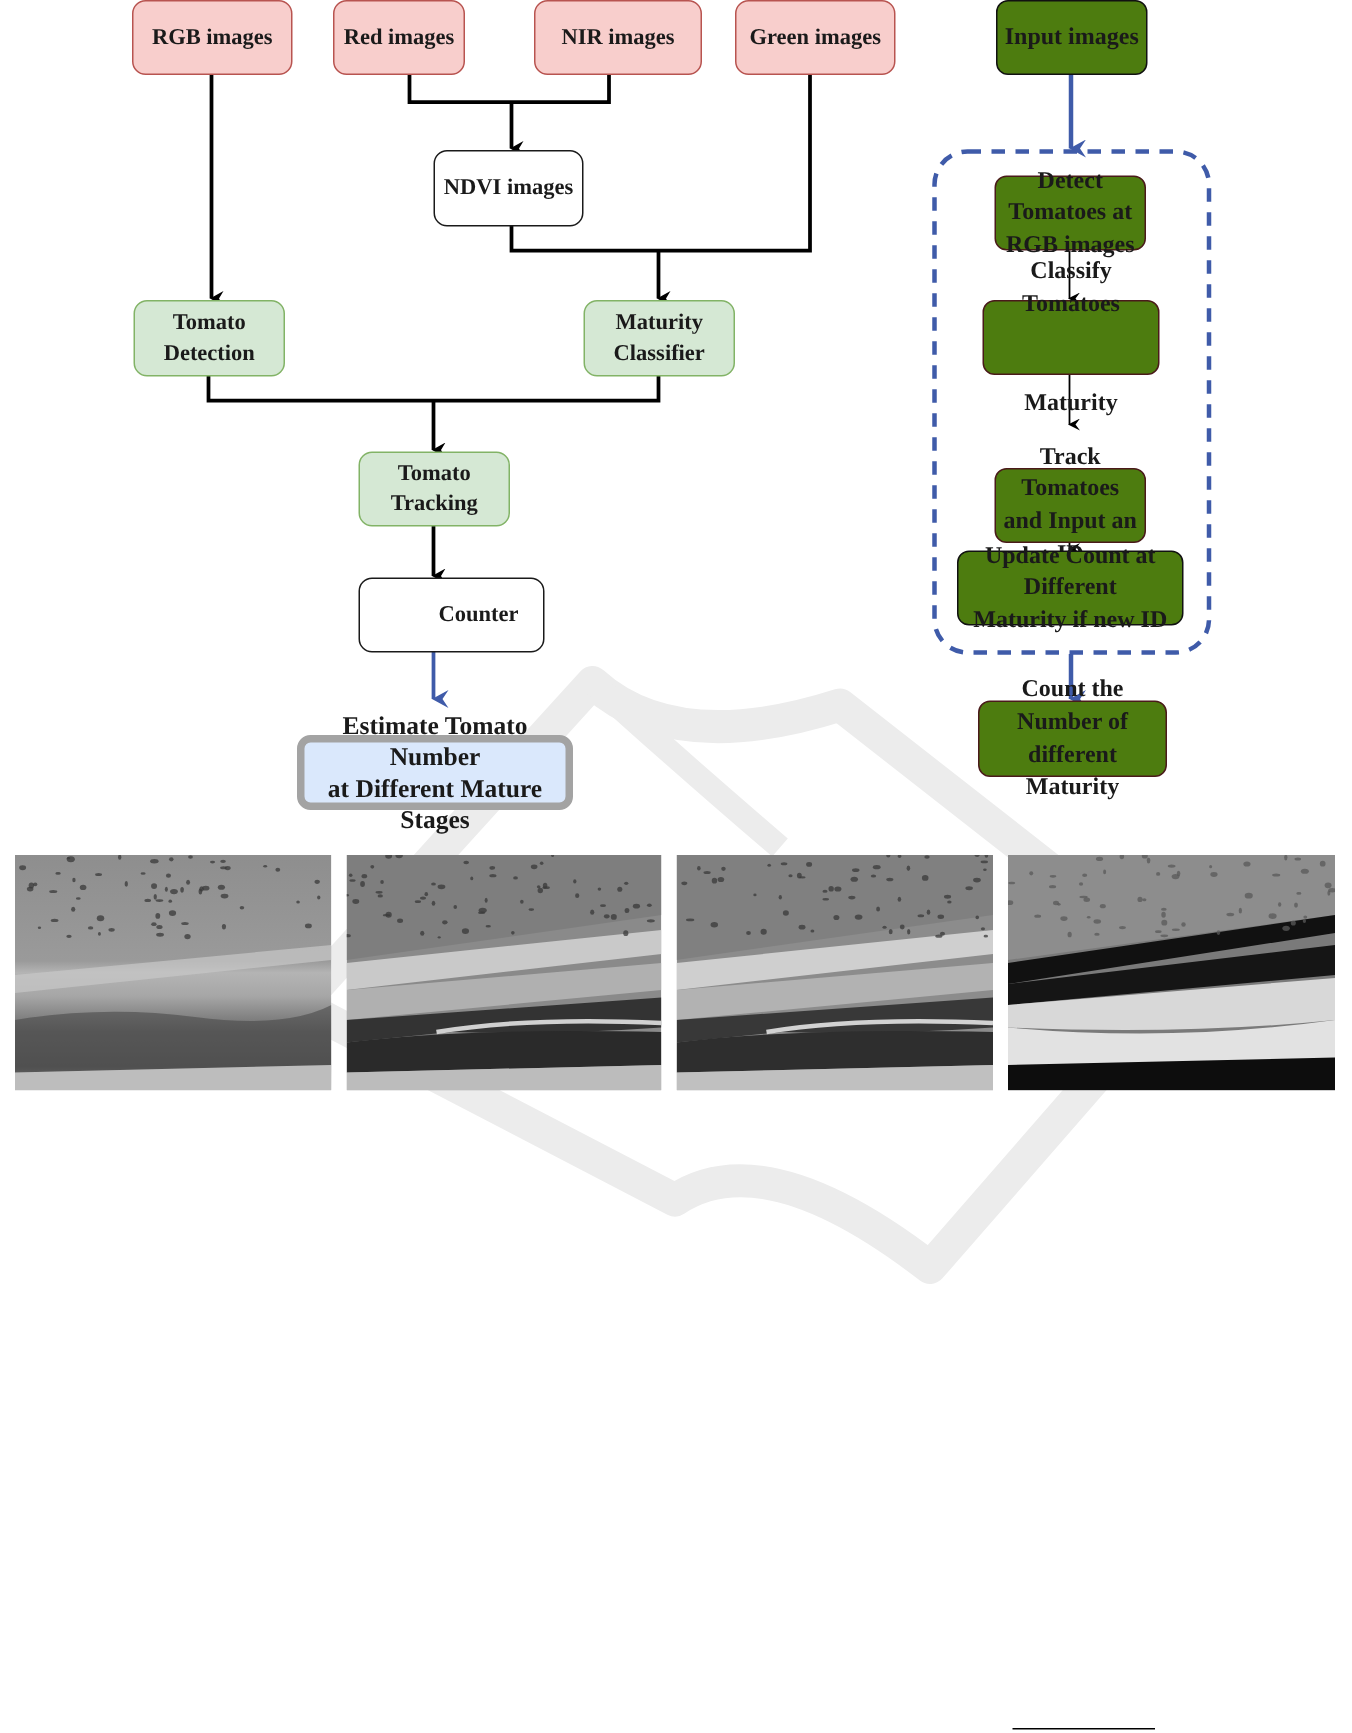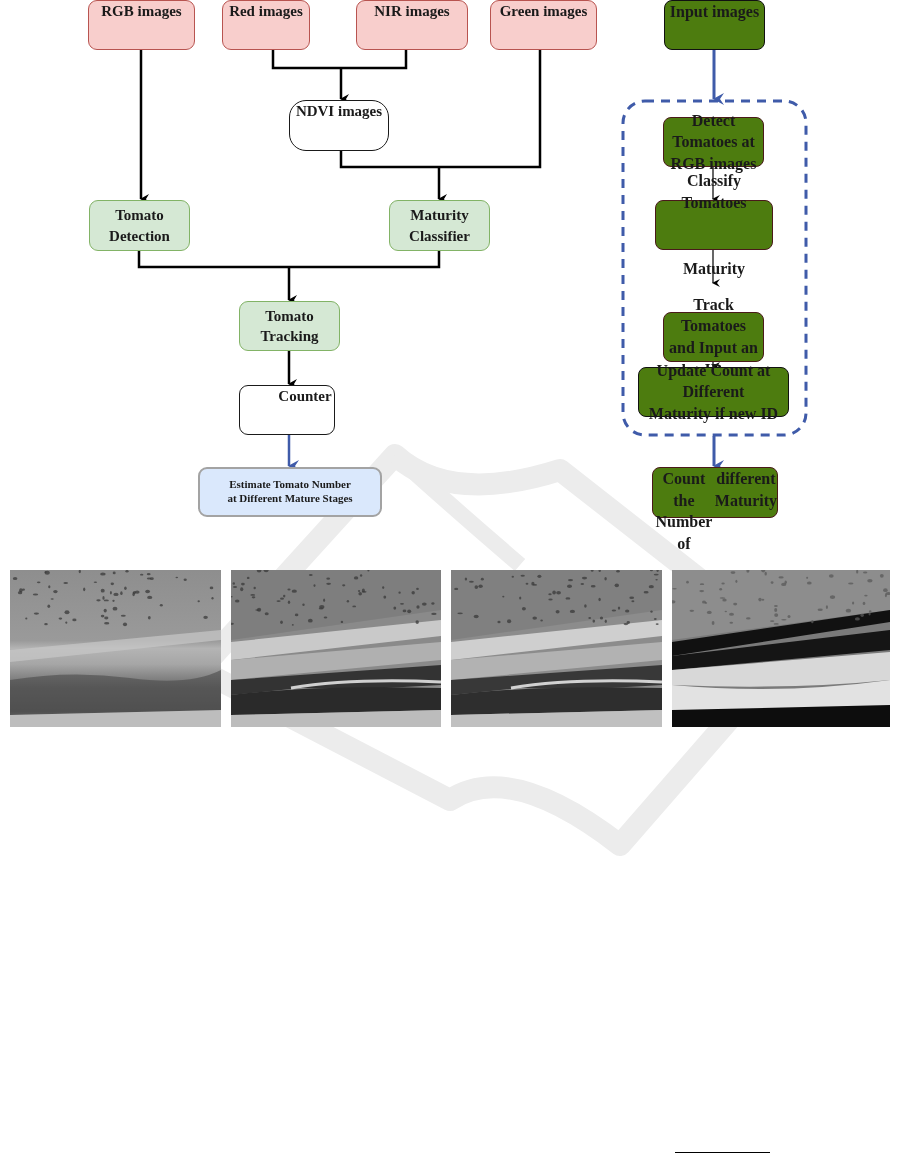--- a/index.html
+++ b/index.html
@@ -1,24 +1,24 @@
 <!DOCTYPE html>
 <html><head>
 <meta charset="utf-8">
 <style>
   html, body { margin: 0; padding: 0; background: #ffffff; }
   body { width: 901px; height: 1155px; position: relative; overflow: hidden;
          font-family: "Liberation Serif", "DejaVu Serif", serif; }
   .box { position: absolute; box-sizing: border-box; border-radius: 9px;
-         display: flex; justify-content: center; text-align: center;
+         display: flex; align-items: center; justify-content: center; text-align: center;
          font-weight: bold; color: #1a1a1a; line-height: 1.35; }
   .red   { background: #f8cecc; border: 1px solid #b85450; font-size: 15px; }
   .green { background: #d5e8d4; border: 1px solid #82b366; font-size: 15px; }
   .white { background: #ffffff; border: 1px solid #1a1a1a; font-size: 15px; }
-  .blue  { background: #dae8fc; border: 2px solid #a3a3a3; font-size: 11px; }
+  .blue  { background: #dae8fc; border: 5px solid #a3a3a3; font-size: 17px; margin-top: 23px; }
   .rbox  { background: #4d7c0f; border: 1.3px solid #4a1a1a; font-size: 16px; border-radius: 8px; }
   .rbox.dark { border-color: #111; }
   svg.conn { position: absolute; left: 0; top: 0; pointer-events: none; }
   .photo { position: absolute; top: 570px; height: 157px; overflow: hidden; }
   .photo svg { width: 100%; height: 100%; display: block; }
   .watermark { position: absolute; left: 0; top: 0; pointer-events: none; }
   .footnote-rule { position: absolute; left: 675px; top: 1152px; width: 95px; height: 1px; background: #000; }
 </style>
 </head>
 <body>
@@ -82,36 +82,36 @@
 </div>
 <div class="box red" style="left:222px;top:0;width:88px;height:50px;">
   <span>Red images</span>
 </div>
 <div class="box red" style="left:356px;top:0;width:112px;height:50px;">
   <span>NIR images</span>
 </div>
 <div class="box red" style="left:490px;top:0;width:107px;height:50px;">
   <span>Green images</span>
 </div>
-<div class="box white" style="left:289px;top:100px;width:100px;height:51px;border-radius:17px;">
+<div class="box white" style="left:289px;top:100px;width:100px;height:51px;">
   <span>NDVI images</span>
 </div>
 <div class="box green" style="left:89px;top:200px;width:101px;height:51px;flex-direction:column;">
   <span>Tomato</span>
   <span>Detection</span>
 </div>
 <div class="box green" style="left:389px;top:200px;width:101px;height:51px;flex-direction:column;">
   <span>Maturity</span>
   <span>Classifier</span>
 </div>
 <div class="box green" style="left:239px;top:301px;width:101px;height:50px;flex-direction:column;">
   <span>Tomato</span>
   <span>Tracking</span>
 </div>
-<div class="box white" style="left:239px;top:385px;width:96px;height:50px;padding-left:36px;">
+<div class="box white" style="left:239px;top:385px;width:124px;height:50px;padding-left:36px;">
   <span>Counter</span>
 </div>
 <div class="box blue" style="left:198px;top:467px;width:184px;height:50px;flex-direction:column;line-height:1.25;">
   <span>Estimate Tomato Number</span>
   <span>at Different Mature Stages</span>
 </div>
 
 <div class="box rbox dark" style="left:664px;top:0;width:101px;height:50px;">
   <span>Input images</span>
 </div>
@@ -124,21 +124,21 @@
   <span>Maturity</span>
 </div>
 <div class="box rbox" style="left:663px;top:284px;width:101px;height:50px;flex-direction:column;margin-top:28px;">
   <span>Track Tomatoes</span>
   <span>and Input an ID</span>
 </div>
 <div class="box rbox dark" style="left:638px;top:367px;width:151px;height:50px;flex-direction:column;">
   <span>Update Count at Different</span>
   <span>Maturity if new ID</span>
 </div>
-<div class="box rbox" style="left:652px;top:467px;width:126px;height:51px;flex-direction:row;">
+<div class="box rbox" style="left:652px;top:467px;width:126px;height:51px;flex-direction:column;">
   <span>Count the Number of</span>
   <span>different Maturity</span>
 </div>
 
 <div class="photo" style="left:10px;width:211px;">
   <svg viewBox="0 0 211 157" preserveAspectRatio="none">
     <defs>
       <linearGradient id="g1" x1="0" y1="0" x2="0" y2="1">
         <stop offset="0" stop-color="#8e8e8e"></stop>
           <stop offset="0.45" stop-color="#9a9a9a"></stop>

